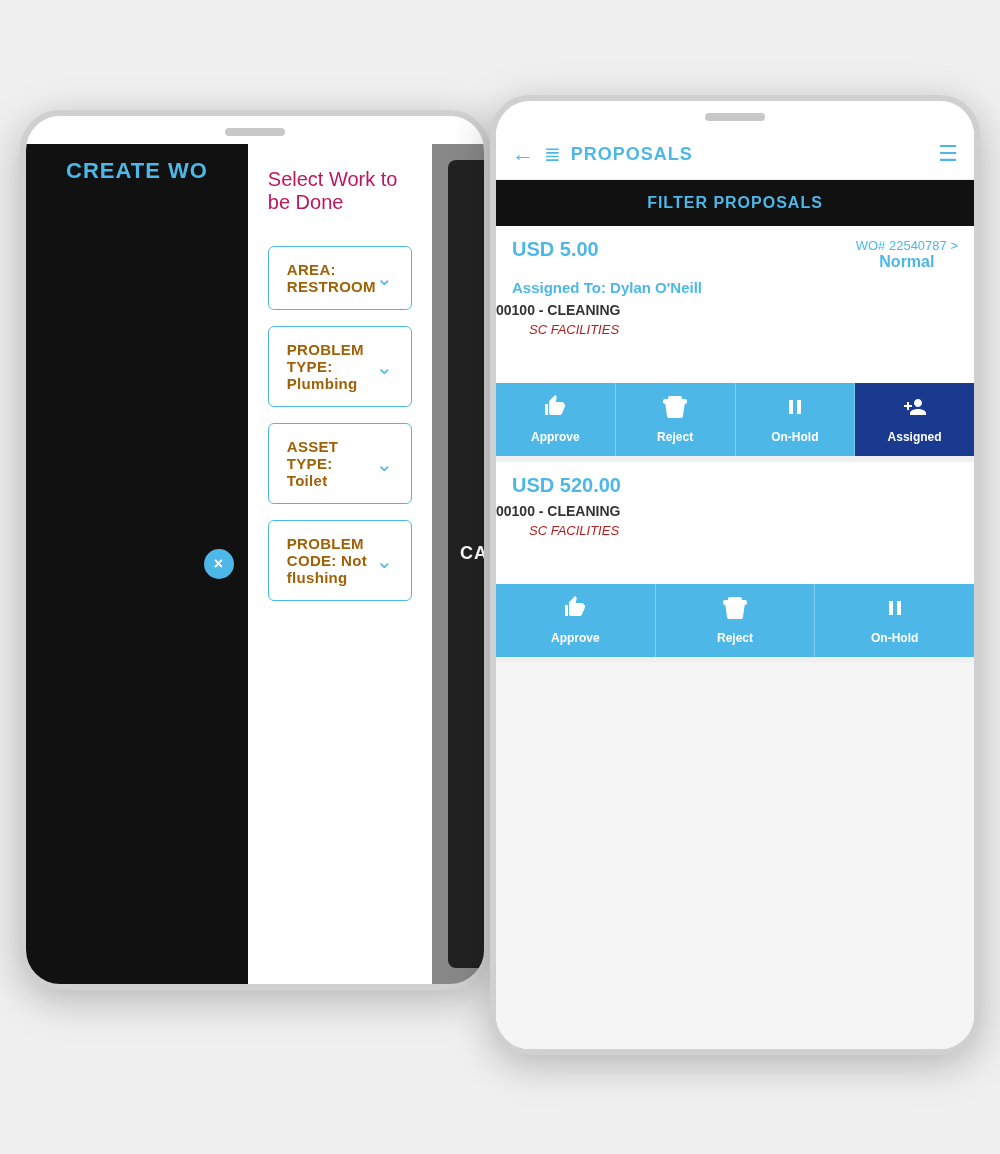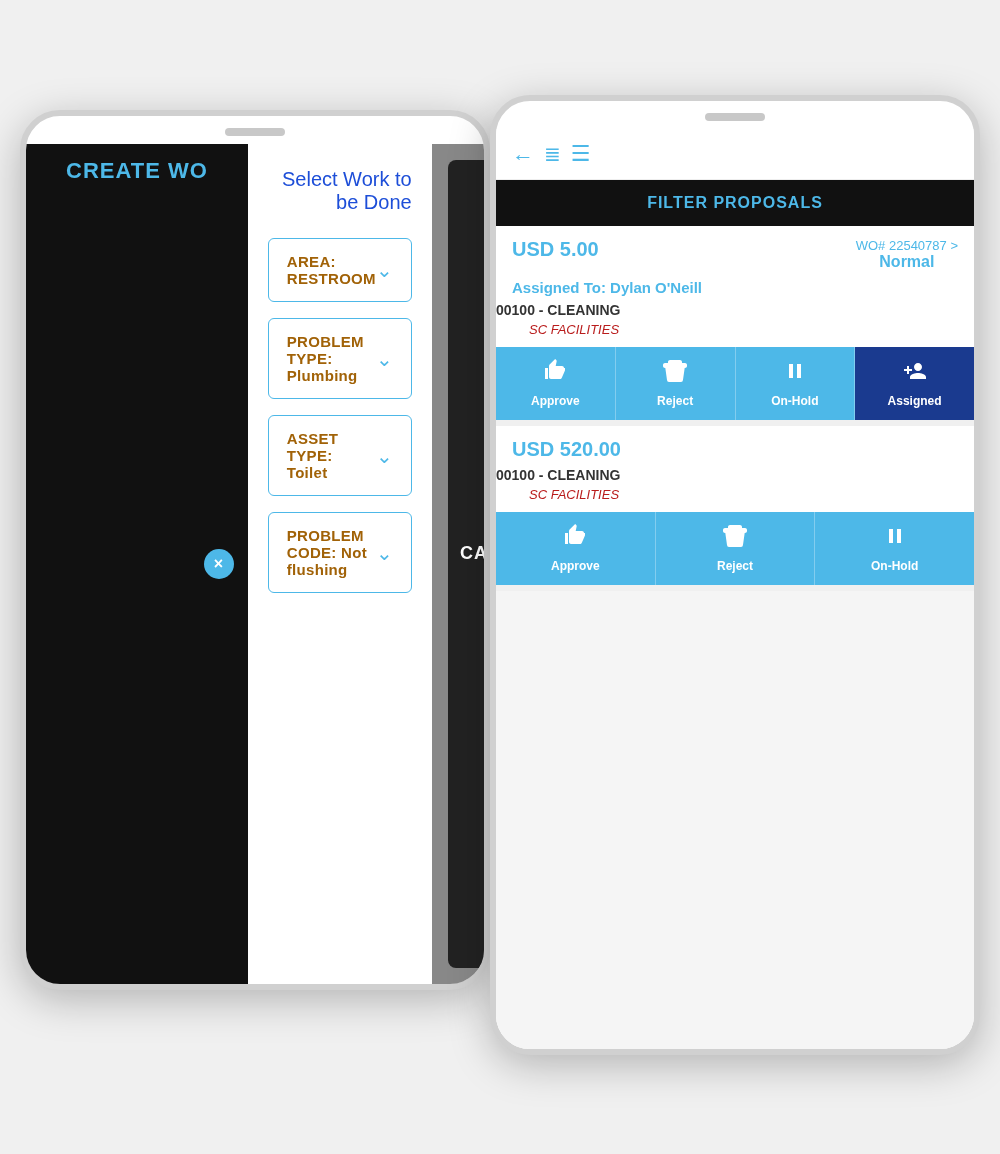--- a/index.html
+++ b/index.html
@@ -90,23 +90,23 @@
       flex: 1;
       background: #fff;
       padding: 24px 20px;
       display: flex;
       flex-direction: column;
       gap: 16px;
     }
 
     .select-work-title {
       font-size: 20px;
-      color: #1d4ed8;
-      text-align: right;
-      margin-bottom: 8px;
+      color: #be185d;
+      text-align: left;
+      margin-bottom: 16px;
     }
 
     .dropdown-row {
       border: 1.5px solid #4db8e8;
       border-radius: 6px;
       padding: 14px 18px;
       display: flex;
       align-items: center;
       justify-content: space-between;
       cursor: pointer;
@@ -271,20 +271,21 @@
     .proposal-facility {
       padding: 2px 33px 10px;
       color: #b91c1c;
       font-size: 13px;
       font-style: italic;
     }
 
     .proposal-actions {
       display: flex;
       gap: 0;
+      margin-top: 36px;
     }
 
     .action-btn {
       flex: 1;
       display: flex;
       flex-direction: column;
       align-items: center;
       justify-content: center;
       padding: 12px 6px;
       background: #4db8e8;
@@ -355,20 +356,21 @@
   </div>
 </div>
 
 <div class="phone phone-2">
   <div class="phone-inner">
     <div class="phone-speaker"></div>
     <div class="screen">
       <div class="proposals-header">
         <span class="proposals-back">←</span>
         <span class="proposals-icon">≣</span>
+        <span class="proposals-title">PROPOSALS</span>
         <span class="proposals-menu">☰</span>
       </div>
 
       <div class="filter-bar">
         <span>FILTER PROPOSALS</span>
       </div>
 
       <div class="proposals-scroll">
 
         <div class="proposal-card">

